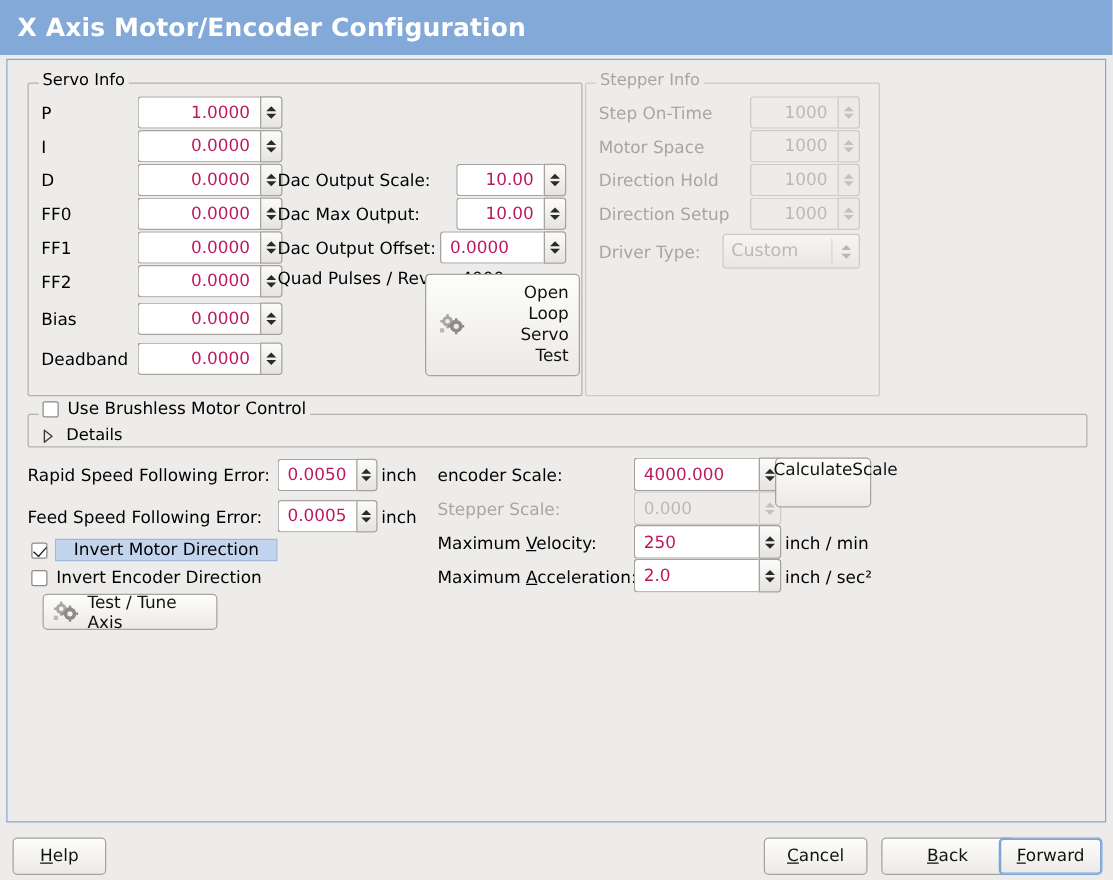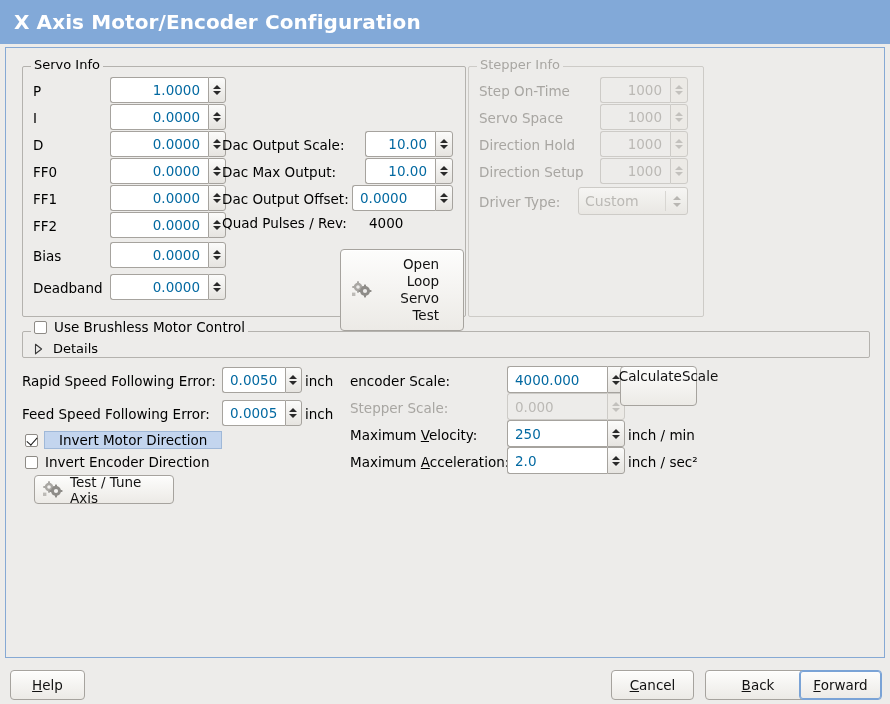--- a/index.html
+++ b/index.html
@@ -50,21 +50,21 @@
   .u{ text-decoration:underline; }
 
   
   .spin{ position:absolute; display:flex; height:26px; }
   .spin .ent{
     flex:1 1 auto; height:100%;
     background:#fff; border:1px solid #a6a39e;
     border-right:none;
     border-radius:3px 0 0 3px;
     display:flex; align-items:center; justify-content:flex-end;
-    padding:0 8px; font-size:13.5px; color:#0369a1;
+    padding:0 8px; font-size:13.5px; color:#be185d;
     box-shadow: inset 0 1px 0 #fff;
   }
   .spin.leftal .ent{ justify-content:flex-start; padding-left:7px; }
   .spin .btns{
     width:18px; height:100%;
     border:1px solid #a6a39e; border-radius:0 3px 3px 0;
     background:linear-gradient(#fbfbfa,#e6e4e0);
     display:flex; flex-direction:column;
     align-items:center; justify-content:center;
   }
@@ -248,21 +248,21 @@
       <div class="ent">0.0000</div>
       <div class="btns">
         <span class="ar up"></span>
         <span class="ar dn"></span>
       </div>
     </div>
 
     <div class="lbl" style="left:200px; top:158px;">Quad Pulses / Rev:</div>
     <div class="lbl" style="left:347px; top:158px;">4000</div>
 
-    <div class="btn" style="left:318px; top:192px; width:124px; height:82px; justify-content:flex-start; padding:0 24px 0 10px;">
+    <div class="btn" style="left:318px; top:162px; width:124px; height:82px; justify-content:flex-start; padding:0 8px 0 10px;">
       <span class="gears">
         <svg width="22" height="18" viewBox="0 0 22 18">
           <g fill="#a9a7a3">
             <circle cx="7" cy="6" r="4.2"></circle>
               <circle cx="7" cy="6" r="1.8" fill="#edecea"></circle>
             <rect x="6" y="0.3" width="2" height="2.2"></rect>
               <rect x="6" y="9.5" width="2" height="2.2"></rect>
             <rect x="1.3" y="5" width="2.2" height="2"></rect>
               <rect x="10.5" y="5" width="2.2" height="2"></rect>
           </g>
@@ -294,21 +294,21 @@
 
     <div class="lbl dim" style="left:11px; top:26px;">Step On-Time</div>
     <div class="spin dis" style="left:132px; top:20px; width:88px;">
       <div class="ent">1000</div>
       <div class="btns">
         <span class="ar up"></span>
         <span class="ar dn"></span>
       </div>
     </div>
 
-    <div class="lbl dim" style="left:11px; top:53px;">Servo Space</div>
+    <div class="lbl dim" style="left:11px; top:53px;">Motor Space</div>
     <div class="spin dis" style="left:132px; top:47px; width:88px;">
       <div class="ent">1000</div>
       <div class="btns">
         <span class="ar up"></span>
         <span class="ar dn"></span>
       </div>
     </div>
 
     <div class="lbl dim" style="left:11px; top:80px;">Direction Hold</div>
     <div class="spin dis" style="left:132px; top:74px; width:88px;">

